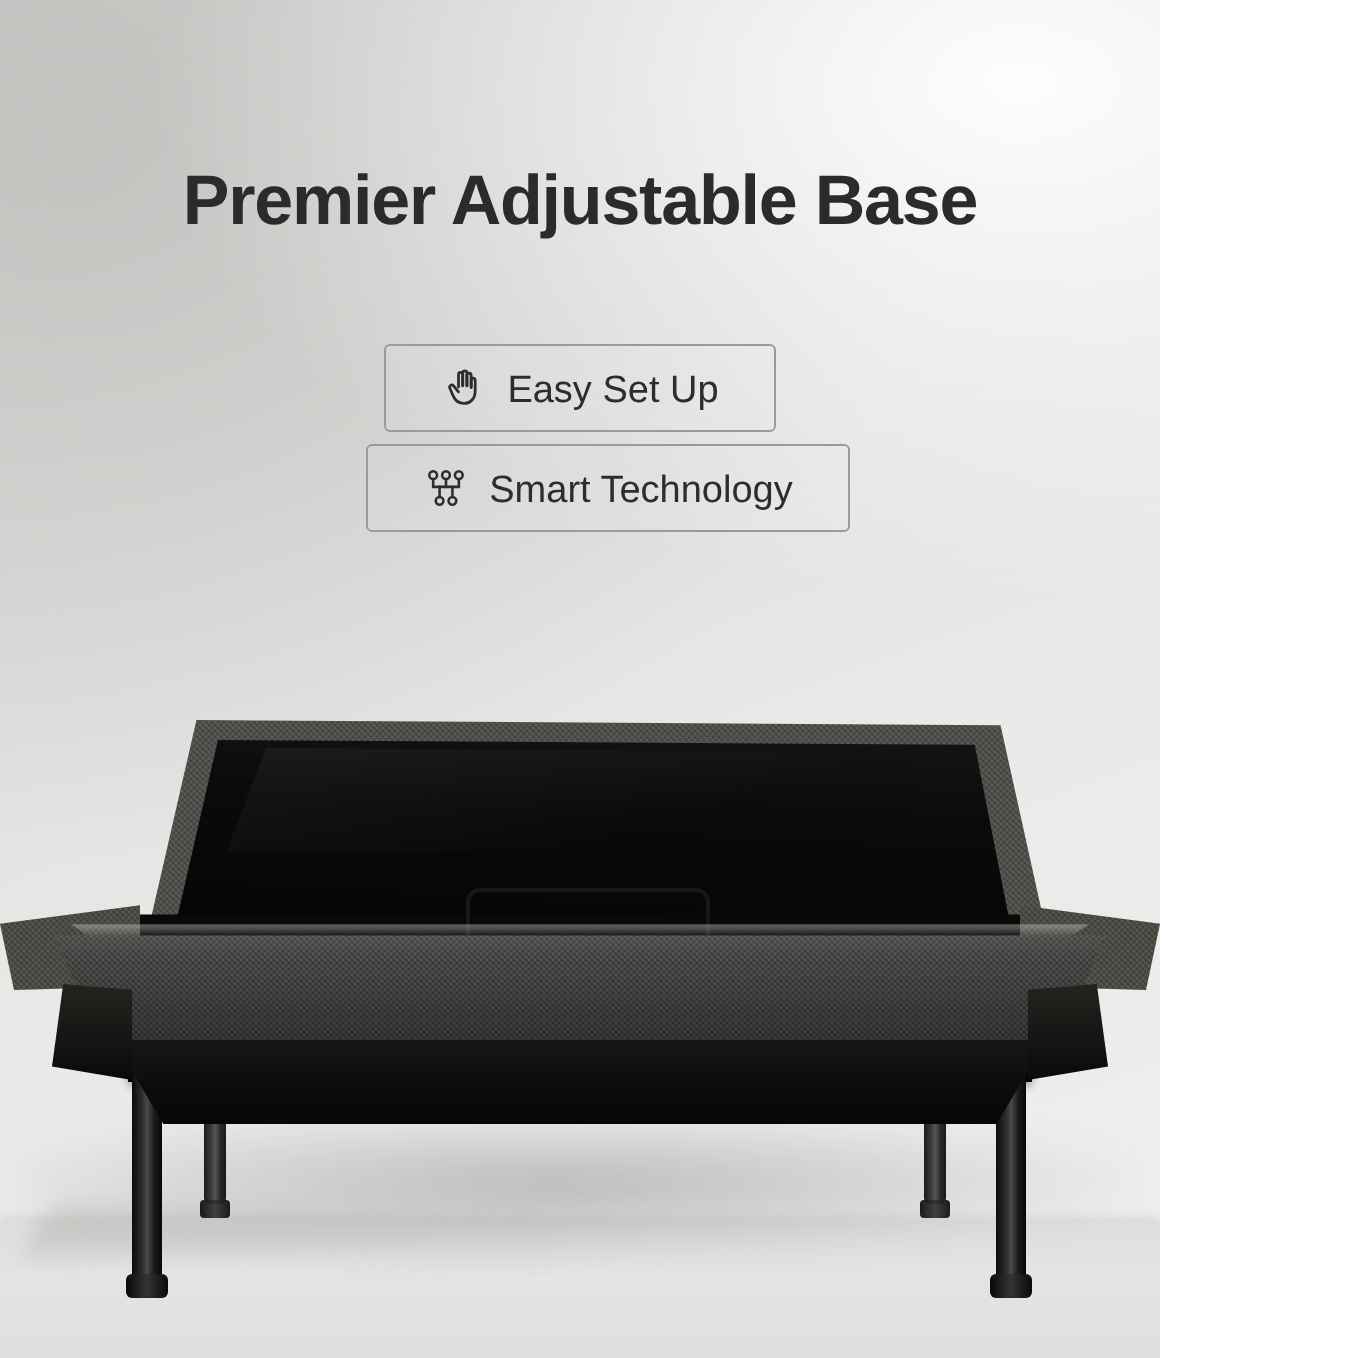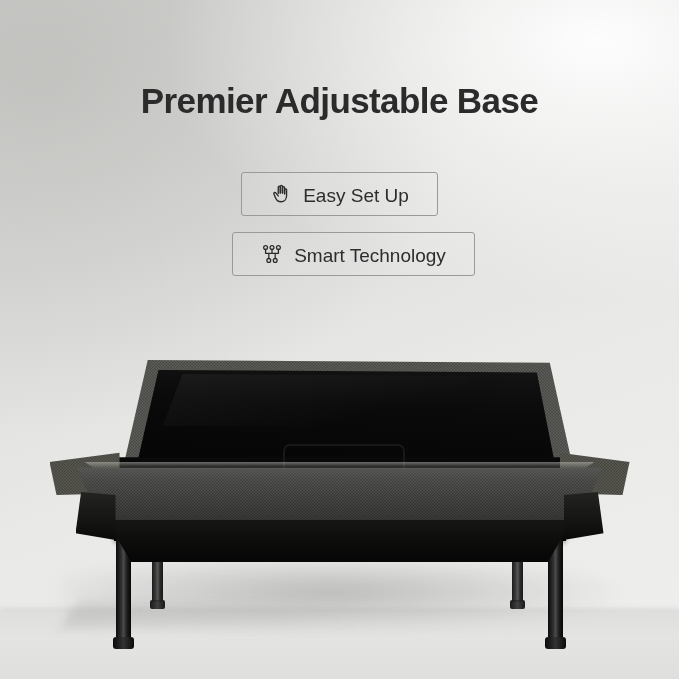--- a/index.html
+++ b/index.html
@@ -2,21 +2,21 @@
 <html><head>
 <meta charset="utf-8">
 <style>
   html, body {
     margin: 0;
     padding: 0;
     background: #ffffff;
   }
   #stage {
     position: relative;
-    width: 679px;
+    width: 580px;
     height: 679px;
     overflow: hidden;
     font-family: "Liberation Sans", sans-serif;
     background:
       radial-gradient(ellipse 700px 420px at 88% 6%, rgba(255,255,255,0.95) 0%, rgba(255,255,255,0.0) 62%),
       radial-gradient(ellipse 620px 520px at 6% 10%, rgba(178,178,175,0.55) 0%, rgba(178,178,175,0.0) 70%),
       linear-gradient(160deg, #d3d3d1 0%, #dcdcda 30%, #e9e9e8 58%, #efefee 100%);
   }
 
   
@@ -51,21 +51,21 @@
 
   
   .pill-row {
     position: absolute;
     left: 0; right: 0;
     display: flex;
     justify-content: center;
     gap: 18px;
   }
   .pill-row.row1 { top: 172px; }
-  .pill-row.row2 { top: 232px; margin-left: 28px; }
+  .pill-row.row2 { top: 222px; margin-left: 28px; }
 
   .pill {
     display: flex;
     align-items: center;
     gap: 11px;
     height: 44px;
     box-sizing: border-box;
     padding: 0 28px;
     border: 1px solid #9a9a98;
     border-radius: 3px;

